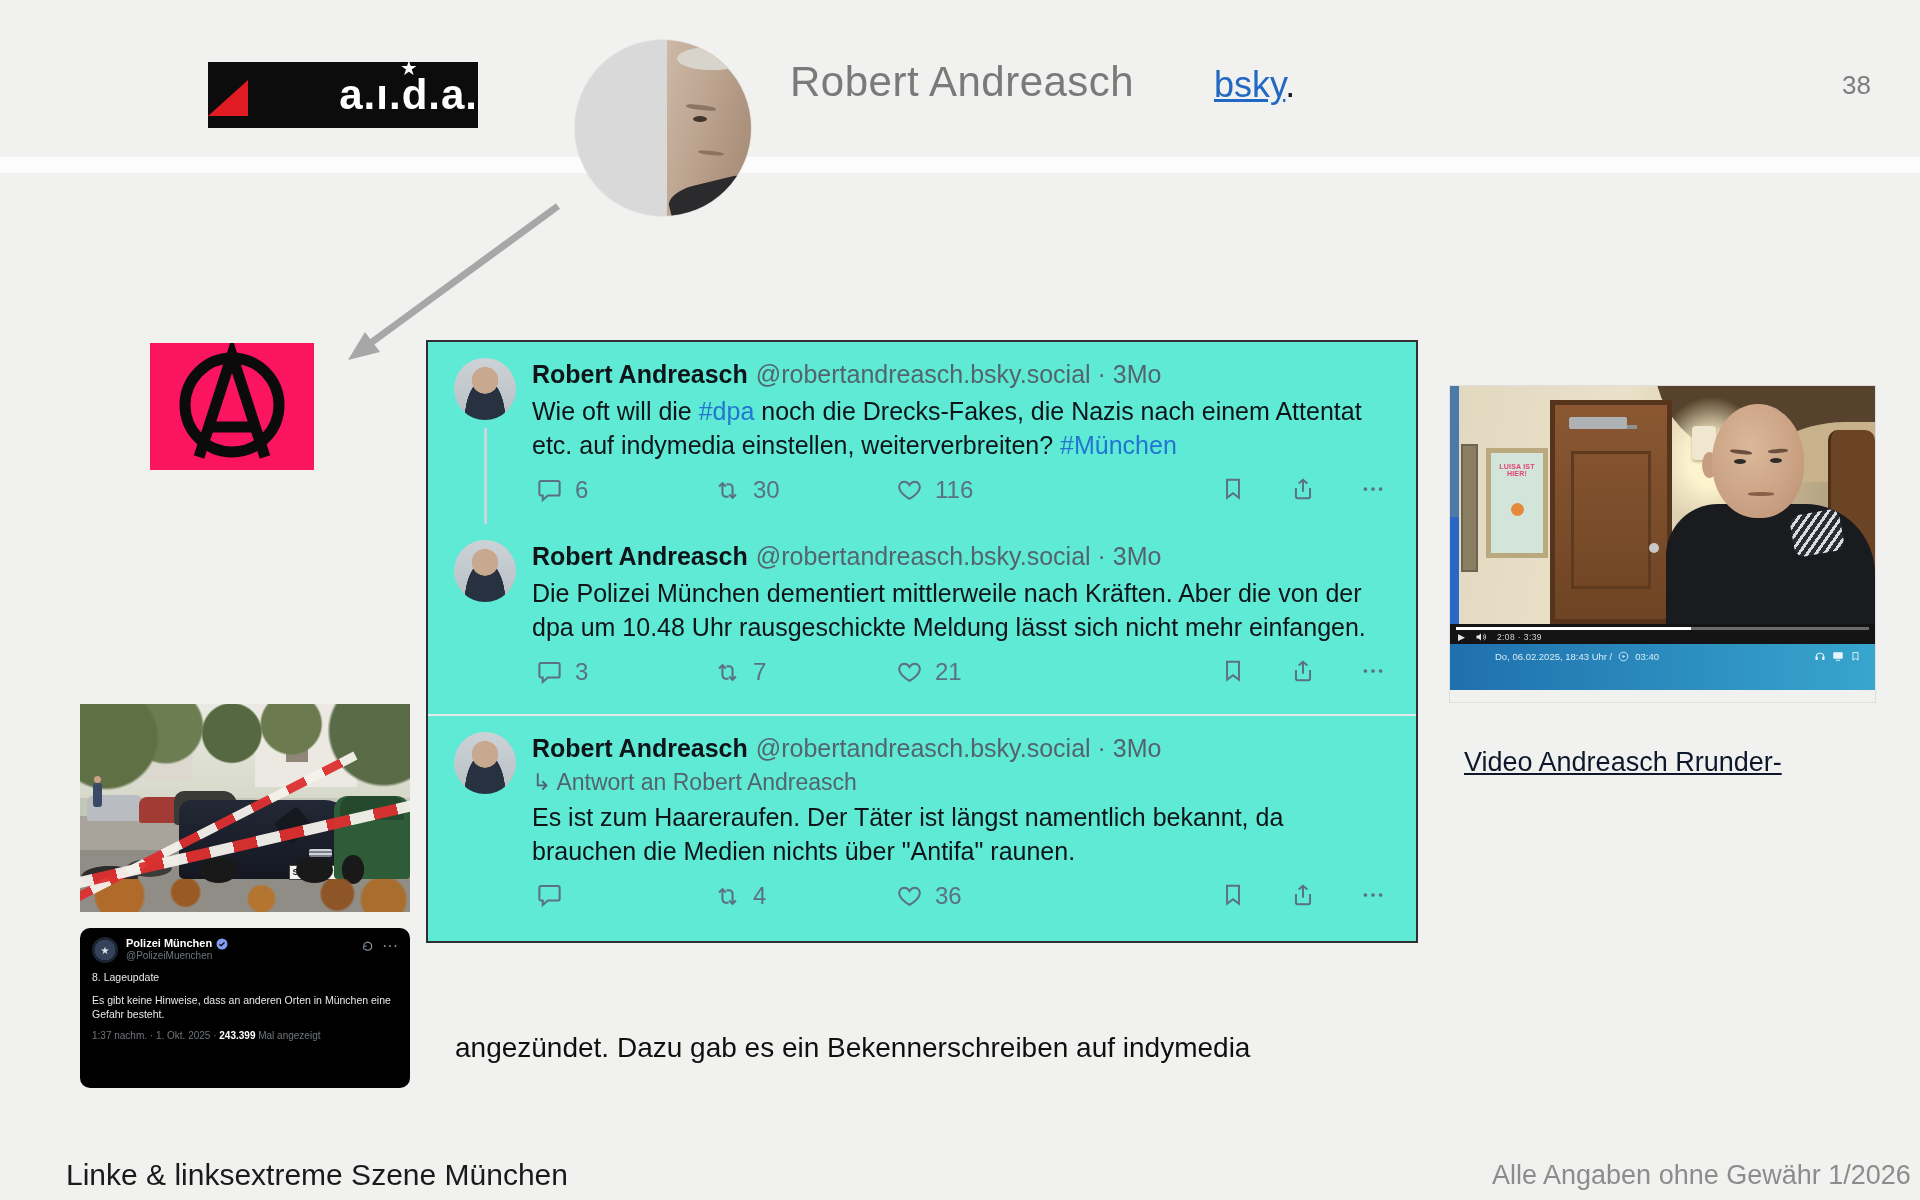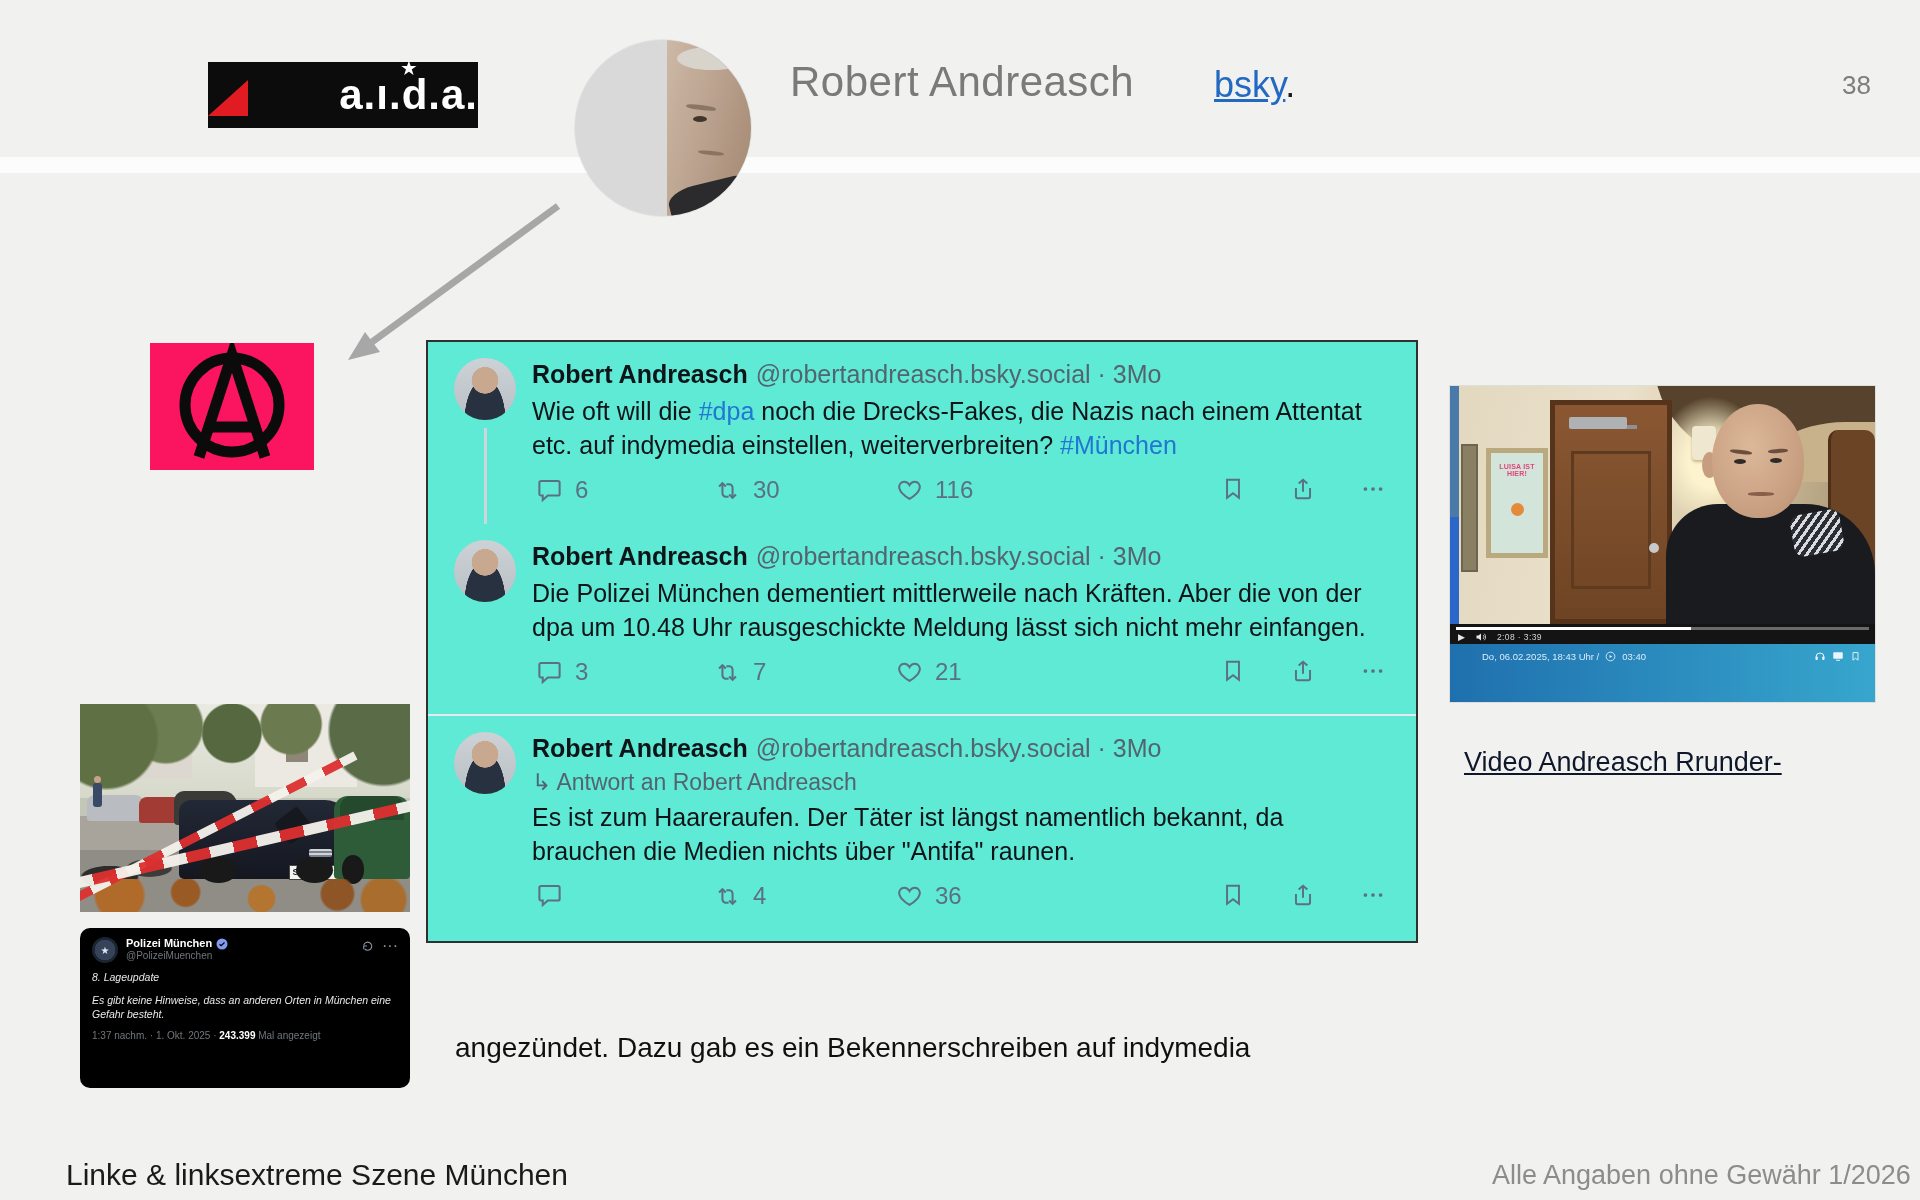--- a/index.html
+++ b/index.html
@@ -107,21 +107,21 @@
 
   
   .police{position:absolute;left:80px;top:928px;width:330px;height:160px;background:#000;border-radius:10px;box-sizing:border-box;padding:9px 12px;color:#e7e9ea;overflow:hidden;}
   .pol-head{display:flex;align-items:flex-start;}
   .pol-avatar{width:26px;height:26px;border-radius:50%;background:radial-gradient(circle at 50% 50%, #34435a 0 55%, #1b2531 56%);flex:none;display:flex;align-items:center;justify-content:center;color:#dfe6ee;font-size:10px;}
   .pol-names{margin-left:8px;flex:1;min-width:0;}
   .pol-name{font-size:11px;font-weight:bold;color:#fff;display:flex;align-items:center;gap:4px;line-height:13px;}
   .pol-handle{font-size:10px;color:#71767b;line-height:12px;}
   .pol-topicons{display:flex;align-items:center;gap:8px;color:#8b98a5;}
   .pol-body{font-size:10.5px;line-height:14px;margin-top:7px;}
-  .pol-body p{margin:0 0 9px 0;font-style:italic;}
+  .pol-body p{margin:0 0 9px 0;}
   .pol-foot{font-size:10px;color:#71767b;margin-top:2px;}
   .pol-views{color:#fff;font-weight:bold;}
 
   
   .videobox{position:absolute;left:1450px;top:386px;width:425px;height:316px;overflow:hidden;box-shadow:0 0 0 1px rgba(0,0,0,.08);}
   .vb-photo{position:relative;width:100%;height:238px;background:linear-gradient(100deg,#e2d7bf,#ebe1ca 38%,#d6c6a4 64%,#9d8a69);overflow:hidden;}
   .vb-arch{position:absolute;right:-20px;top:-30px;width:240px;height:120px;background:#57432d;border-bottom-left-radius:150px 110px;}
   .vb-arch2{position:absolute;right:0;top:36px;width:120px;height:60px;background:#c8b28b;border-top-left-radius:90px 60px;}
   .vb-bluestrip{position:absolute;left:0;top:0;width:9px;height:100%;background:linear-gradient(#4a7aa8 55%,#2b67c9 55%);}
   .vb-frameleft{position:absolute;left:11px;top:58px;width:13px;height:124px;background:#8a7f63;border:2px solid #6d6550;}
@@ -143,21 +143,21 @@
   .vb-eye-r{position:absolute;left:320px;top:72px;width:12px;height:5px;background:#2f2b28;border-radius:50%;}
   .vb-mouth{position:absolute;left:298px;top:106px;width:26px;height:4px;background:#8a5f4a;border-radius:40%;}
   .vb-hoodie{position:absolute;left:216px;top:118px;width:209px;height:120px;background:#1a1b1f;border-radius:52px 70px 0 0;}
   .vb-collar{position:absolute;left:342px;top:126px;width:50px;height:42px;background:repeating-linear-gradient(135deg,#d8dce0 0 3px,#2a2d33 3px 7px);border-radius:10px;transform:rotate(-10deg);}
   .vb-player{position:relative;width:100%;height:20px;background:#141414;}
   .vb-prog{position:absolute;top:3px;left:6px;right:6px;height:3px;background:#6a6a6a;}
   .vb-prog-fill{width:57%;height:100%;background:#fff;}
   .vb-controls{position:absolute;left:8px;top:7px;display:flex;align-items:center;gap:10px;color:#e8e8e8;}
   .vb-play{font-size:9px;line-height:12px;}
   .vb-time{font-size:8.5px;color:#d5d5d5;letter-spacing:.4px;}
-  .vb-caption{width:100%;height:58px;background:linear-gradient(90deg,#1f70ae,#37a6cd);box-sizing:border-box;padding:6px 14px 0 0;color:#fff;}
+  .vb-caption{width:100%;height:46px;background:linear-gradient(90deg,#1f70ae,#37a6cd);box-sizing:border-box;padding:6px 14px 0 13px;color:#fff;}
   .vb-metarow{display:flex;align-items:center;gap:6px;font-size:9.5px;color:#d8edf8;padding-left:32px;}
   .vb-metarow .spacer{flex:1;}
   .vb-title{font-size:15.5px;line-height:18px;margin-top:3px;letter-spacing:.2px;}
 
   
   .video-link{position:absolute;left:1464px;top:742px;font-size:27px;line-height:40px;}
   .video-link .lnk{color:#0f172a;text-decoration:underline;cursor:pointer;margin-top:34px;}
   .video-link .slash{color:#111;}
 
   

